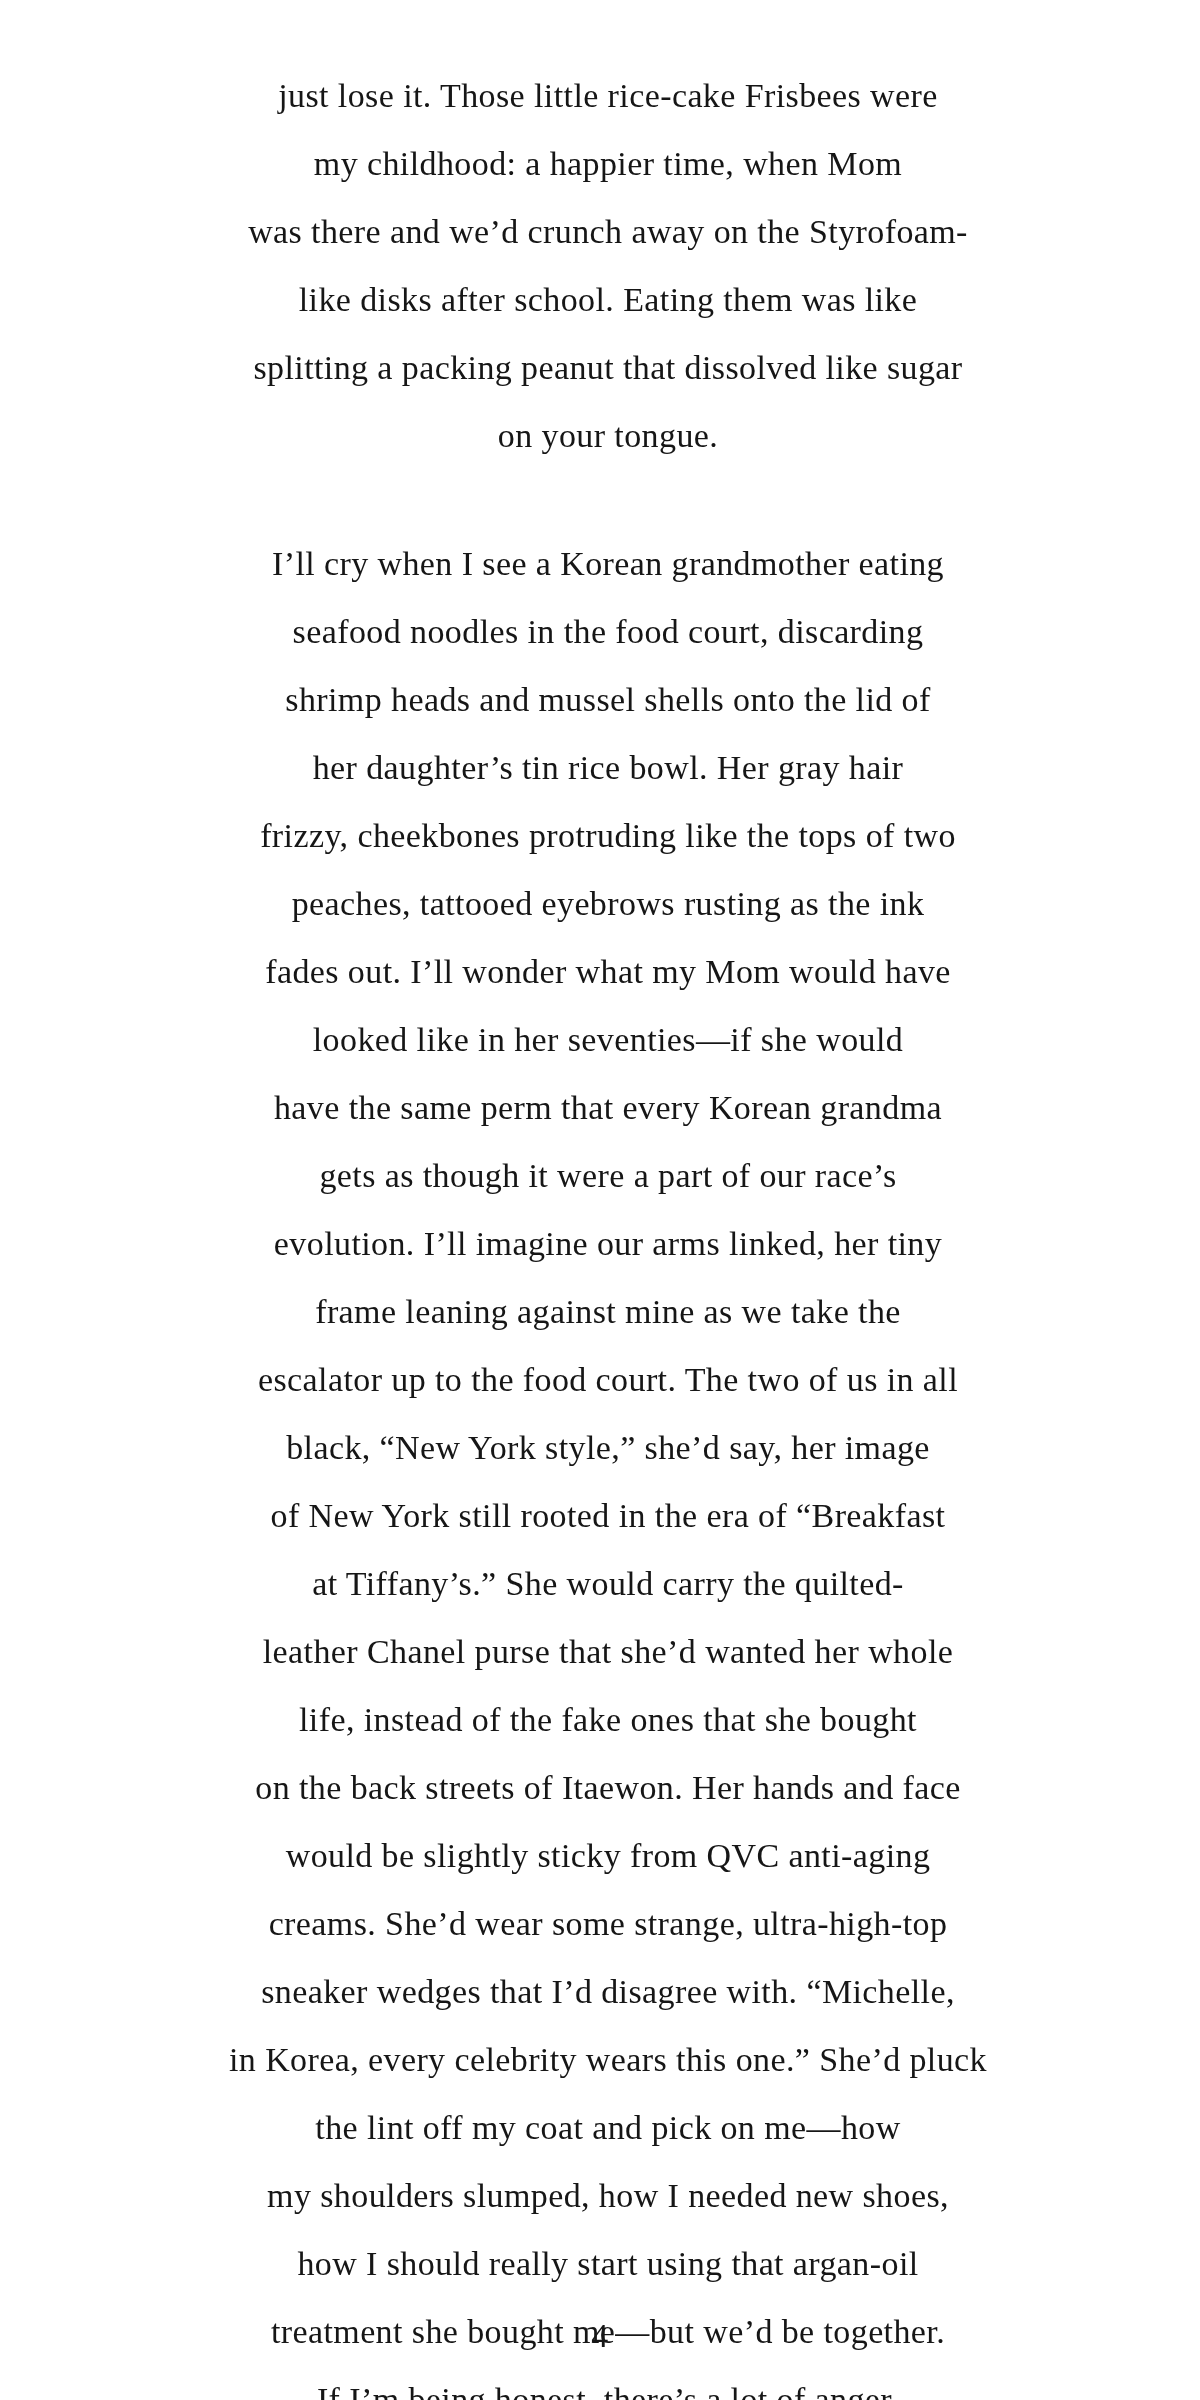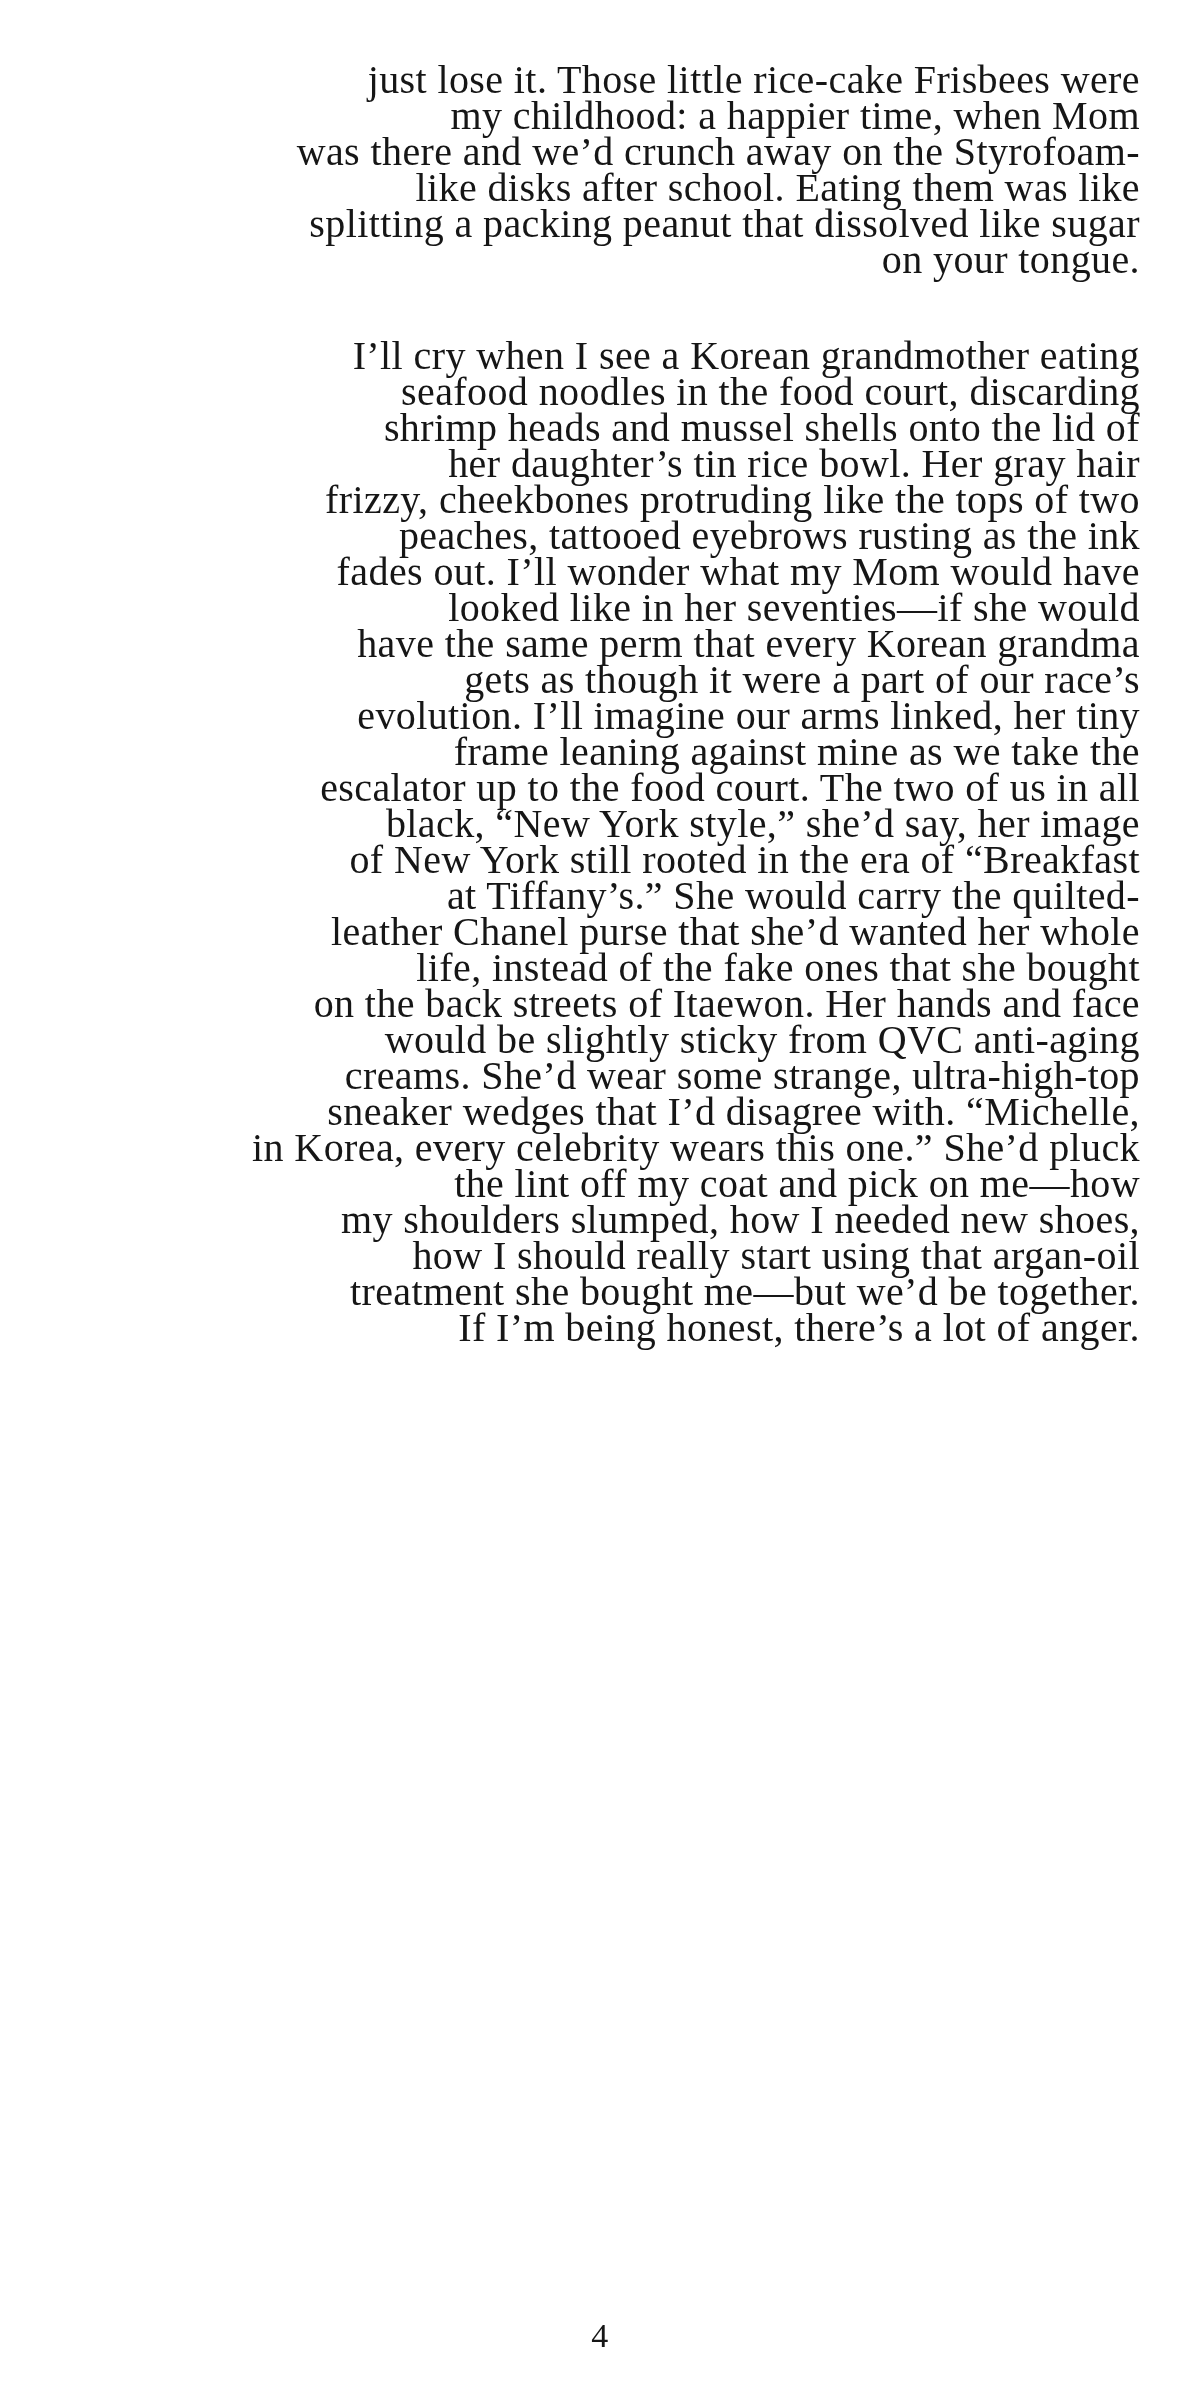--- a/index.html
+++ b/index.html
@@ -18,25 +18,25 @@
     overflow: hidden;
   }
   .text-block {
     position: absolute;
     top: 62px;
     left: 76px;
     right: 60px;
   }
   .para {
     white-space: pre-line;      
-    font-size: 40px;
-    line-height: 36px;
+    font-size: 34px;
+    line-height: 68px;
     letter-spacing: 0.4px;
     margin: 0 0 60px 0;
-    text-align: right;
+    text-align: center;
   }
   .page-number {
     position: absolute;
     bottom: 44px;
     left: 0;
     right: 0;
     text-align: center;
     font-size: 34px;
     line-height: 40px;
     letter-spacing: 0.5px;

